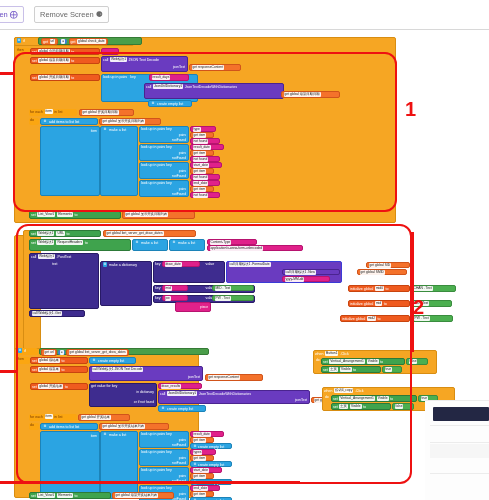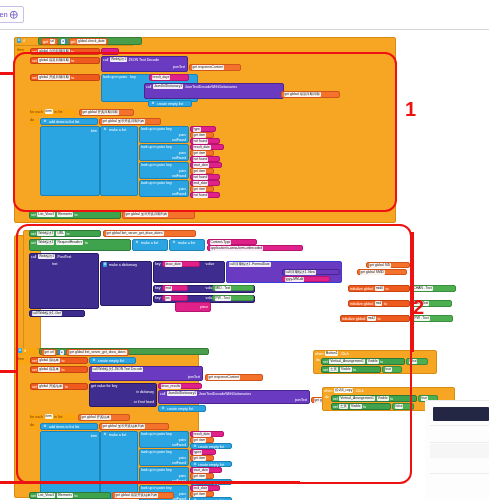--- a/index.html
+++ b/index.html
@@ -55,20 +55,23 @@
 </style>
 </head>
 <body>
 
 <div id="app">
 
   <div class="toolbar">
     <div class="tb-btn primary">
       <span>Screen</span><span class="gl">⨁</span>
     </div>
+    <div class="tb-btn" style="left:34px;">
+      <span>Remove Screen</span><span class="gl">⚈</span>
+    </div>
   </div>
 
   <div class="canvas">
 
     <div class="blk ctrl" style="left:14px;top:7px;width:382px;height:186px;"></div>
 
     <div class="blk ctrl" style="left:14px;top:7px;width:120px;height:9px;">
       <span class="fld" style="background:#2ba4e2;color:#fff;">⚙</span>
       <span>if</span>
     </div>

